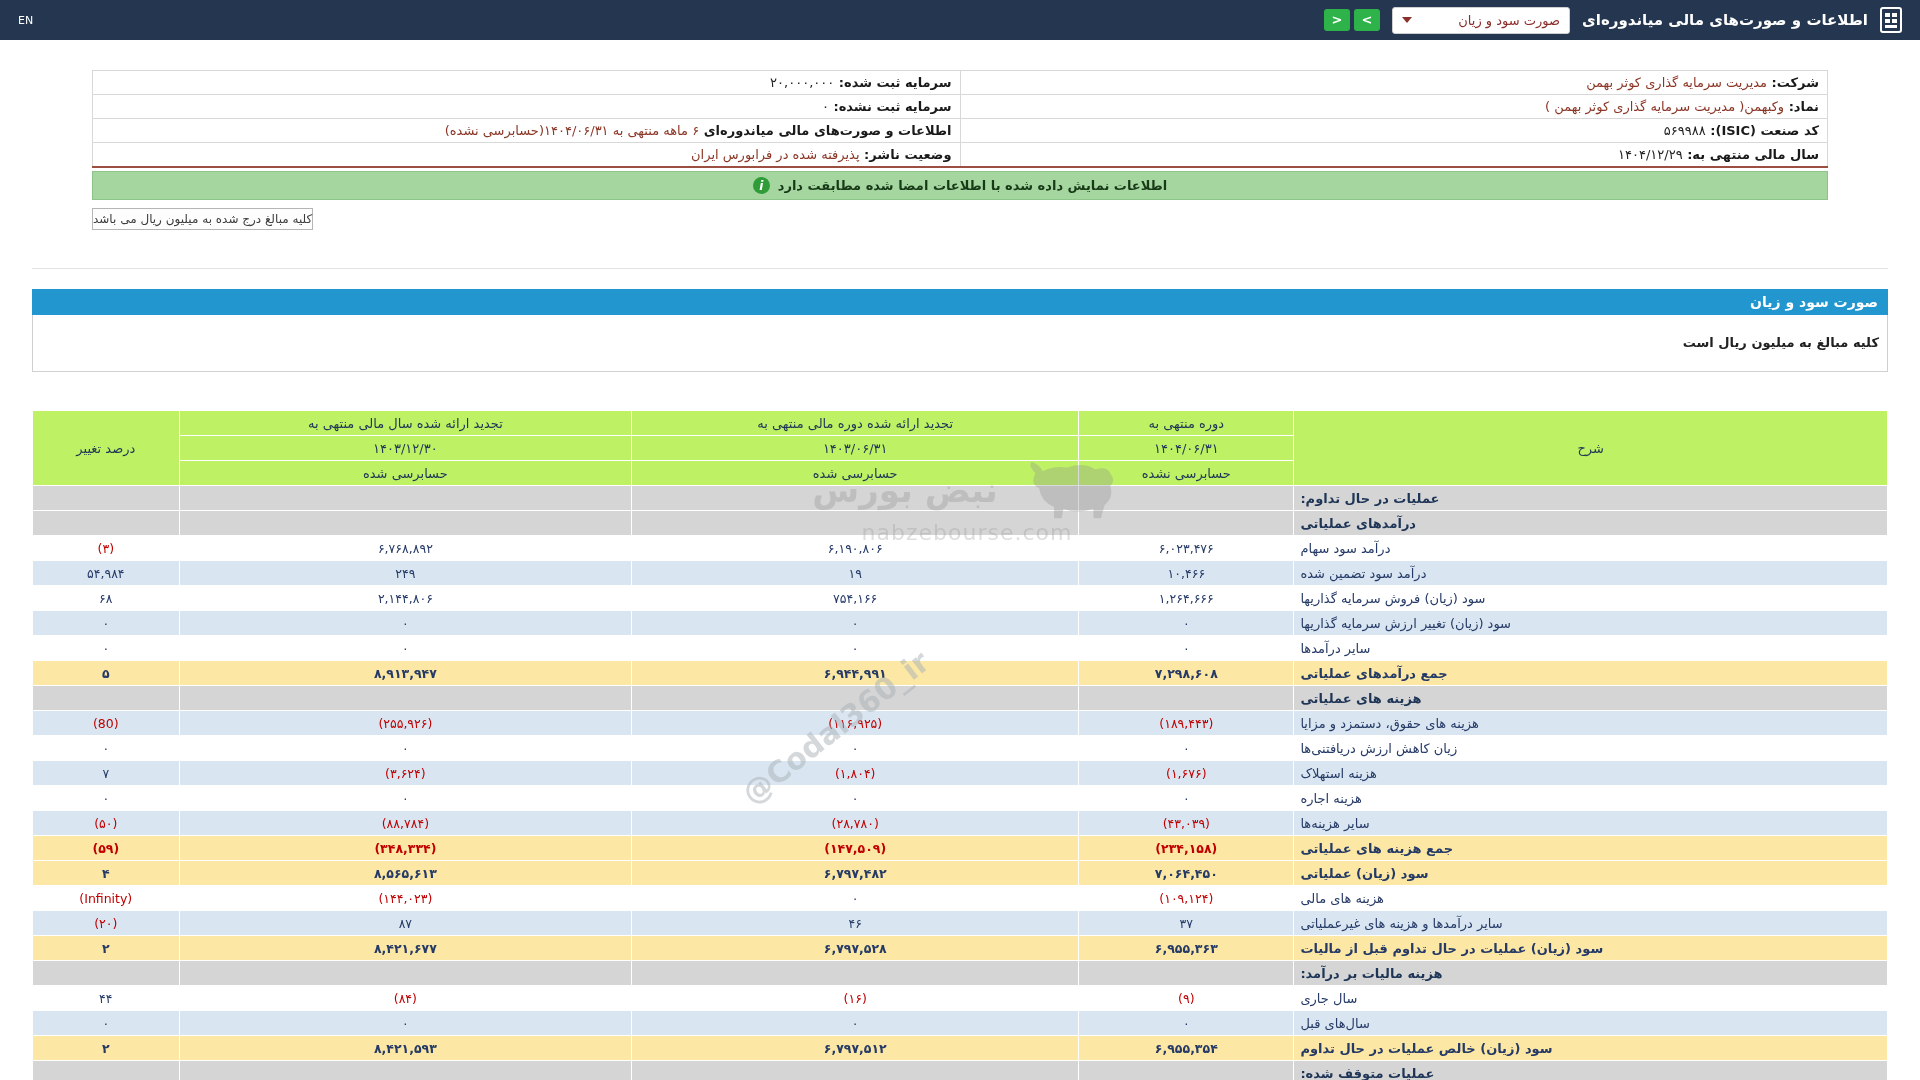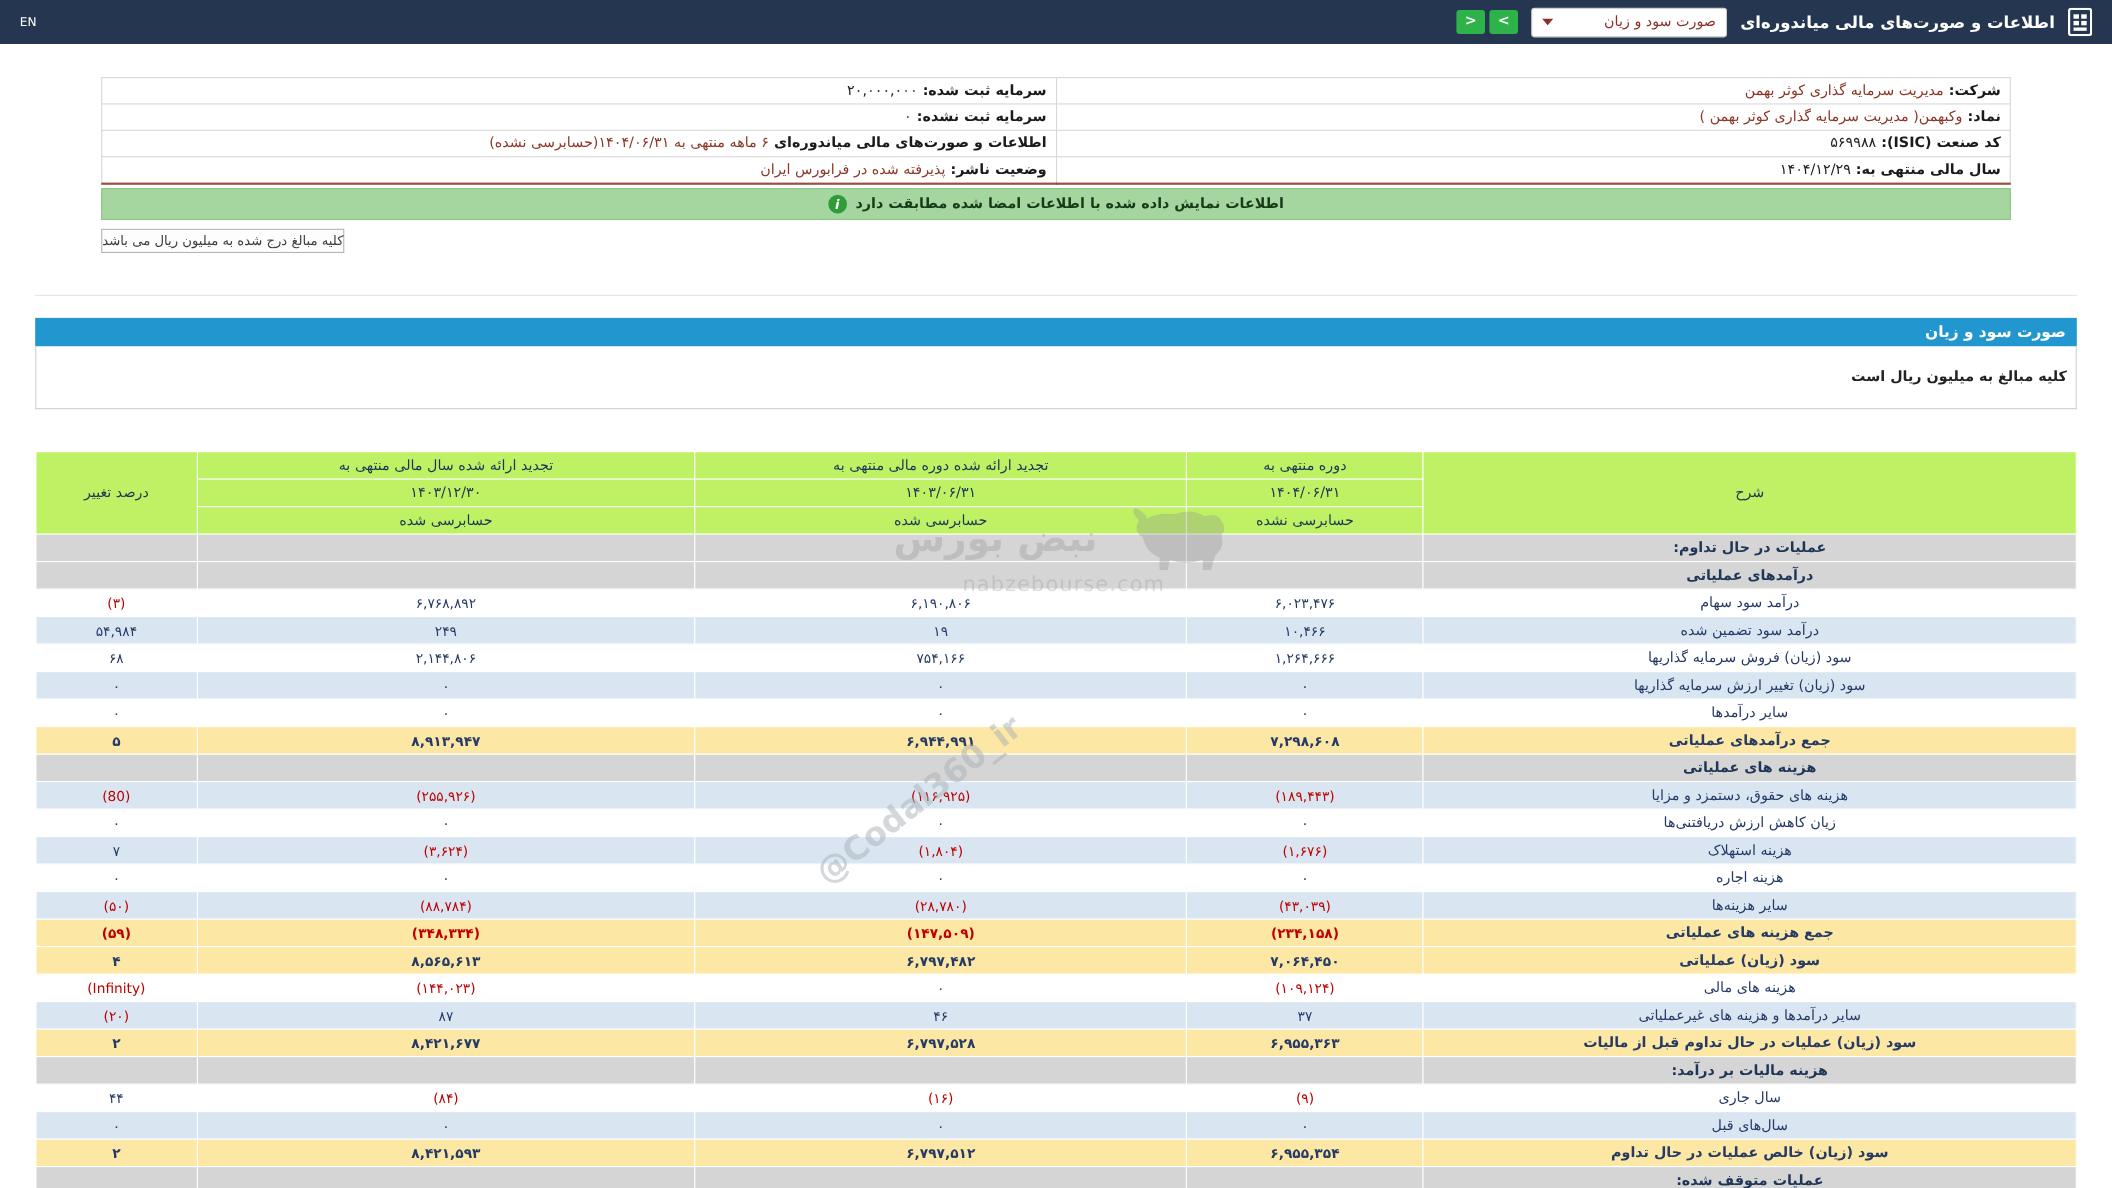--- a/index.html
+++ b/index.html
@@ -47,34 +47,34 @@
   .units-row{height:24px;border:1px solid #d0d0d0;border-top:none;background:#fff;font-size:13px;
     font-weight:bold;color:#222;line-height:24px;padding:16px 8px;}
 
   
   .table-wrap{position:relative;margin-top:38px;}
   table.statement{width:100%;border-collapse:collapse;font-size:13px;border:1px solid #cfcfcf;}
   .statement th,.statement td{border:1px solid #fff;height:24px;padding:0 6px;}
   .statement thead th{background:#bef264;color:#1e3557;font-weight:normal;font-size:13px;text-align:center;}
   .statement thead th.desc-h{text-align:center;}
   .statement thead th.date{direction:ltr;}
-  td.desc{text-align:center;color:#253a66;}
+  td.desc{text-align:left;color:#253a66;}
   td.num{text-align:center;color:#253a66;direction:ltr;font-size:12.5px;}
   tr.row-section td{background:#d5d5d5;font-weight:bold;color:#1e3557;}
   tr.row-data td{background:#fff;}
   tr.row-data-alt td{background:#d9e6f2;}
   tr.row-total td{background:#fce8a4;font-weight:bold;}
   td.neg{color:#c00000;}
 
   
   .wm-brand{position:absolute;top:50px;left:770px;width:330px;text-align:center;opacity:.32;
     pointer-events:none;color:#8f8f8f;}
   .wm-row{display:flex;align-items:center;justify-content:center;gap:20px;}
   .wm-fa{font-size:34px;font-weight:bold;}
-  .wm-url{font-size:19px;letter-spacing:1px;color:#9a9a9a;direction:ltr;}
+  .wm-url{font-size:22px;letter-spacing:1px;color:#9a9a9a;direction:ltr;}
   .wm-handle{position:absolute;top:300px;left:690px;transform:rotate(-38deg);font-size:30px;
     color:#aab2b8;opacity:.5;pointer-events:none;direction:ltr;font-weight:bold;}
 </style>
 </head>
 <body>
 
 <header class="topbar">
   <div class="tb-logo">
     <svg width="22" height="26" viewBox="0 0 22 26" aria-hidden="true">
       <rect x="1" y="1" width="20" height="24" rx="2" fill="none" stroke="#fff" stroke-width="2"></rect>

